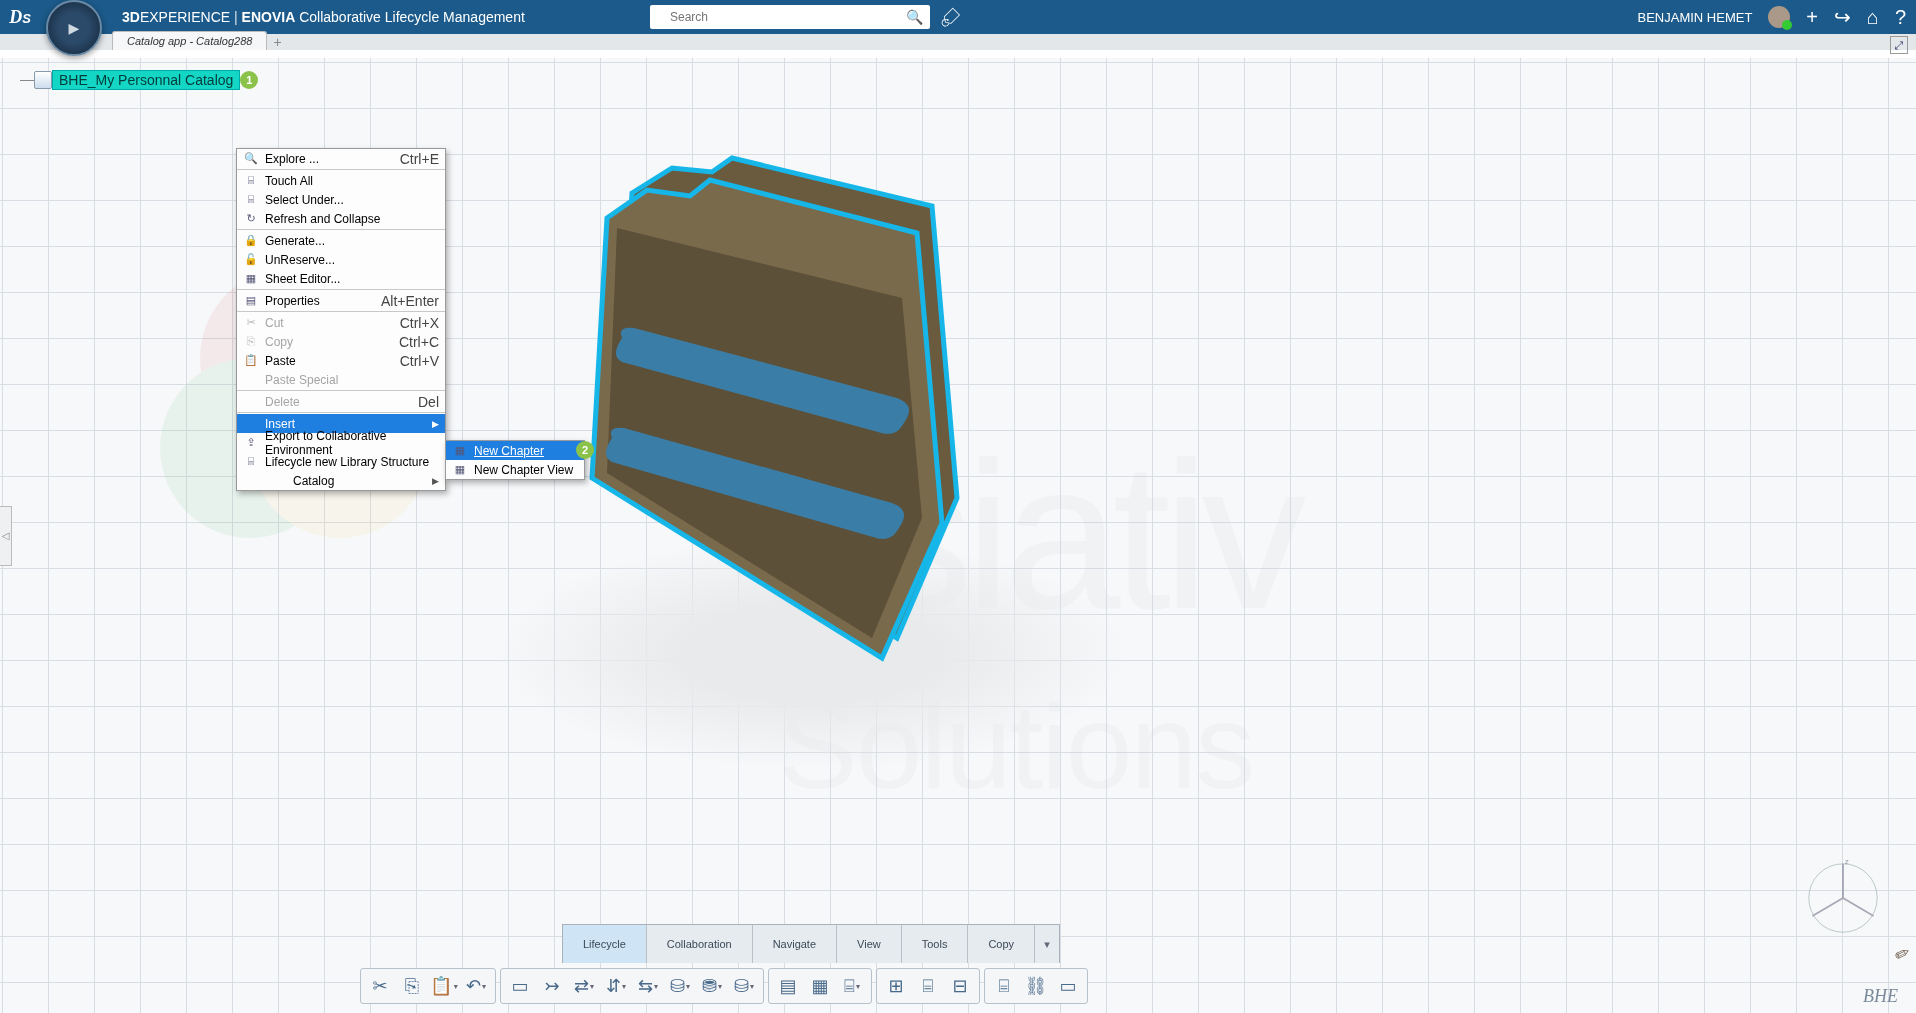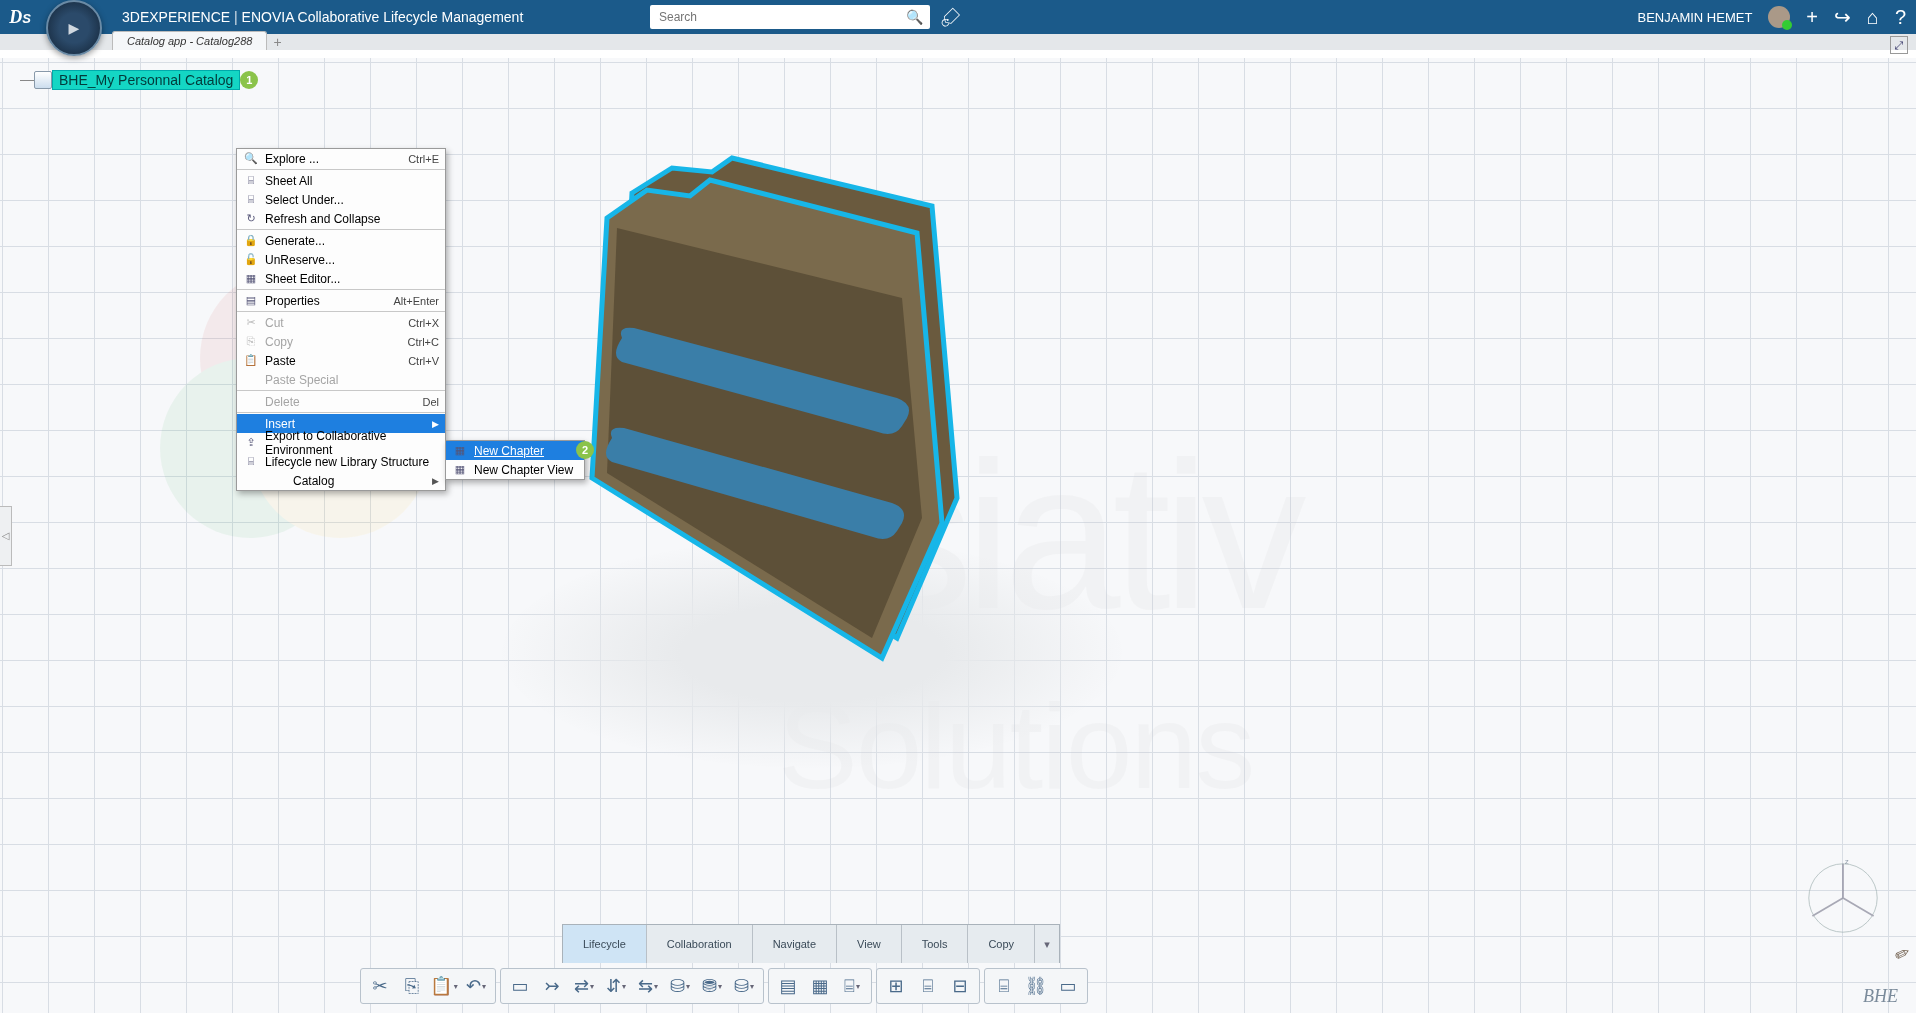--- a/index.html
+++ b/index.html
@@ -11,24 +11,24 @@
   background: #1b5a8a; display: flex; align-items: center; color: #fff;
 }
 .header .logo-ds { width: 40px; text-align: center; font-style: italic; font-weight: bold; font-size: 18px; font-family: 'Times New Roman', serif;}
 .header .compass {
   width: 56px; height: 56px; border-radius: 50%; background: radial-gradient(circle,#2b4a6a 40%,#1a2f45 80%);
   border: 2px solid #6a8aa5; position: relative; top: 11px; margin: 0 6px; z-index: 200;
   box-shadow: 0 2px 6px rgba(0,0,0,0.4);
 }
 .header .compass::after{content:"▶"; color:#d0d8e0; position:absolute; top:50%; left:50%; transform:translate(-50%,-50%); font-size:14px;}
 .header .app-title { margin-left: 14px; font-size: 14px; }
-.header .app-title b { font-weight: normal; }
+.header .app-title b { font-weight: bold; }
 .header .search-wrap { position: absolute; left: 650px; top: 5px; width: 280px; }
 .header .search-wrap input {
-  width: 100%; height: 24px; border: none; border-radius: 2px; padding: 0 26px 0 9px; font-size: 12px;
+  width: 100%; height: 24px; border: none; border-radius: 2px; padding: 0 26px 0 20px; font-size: 12px;
 }
 .header .search-wrap .sicon { position: absolute; right: 6px; top: 4px; font-size: 14px; color: #555; }
 .header .tag-icon { position: absolute; left: 940px; top: 6px; font-size: 18px; color: #fff; transform: rotate(-90deg);}
 .header .right { position: absolute; right: 10px; top: 0; height: 34px; display: flex; align-items: center; gap: 16px; font-size: 13px;}
 .header .right .user-name { font-weight: 500; }
 .header .right .avatar { width: 22px; height: 22px; border-radius: 50%; background: #a98; display:inline-block; position: relative;}
 .header .right .avatar::after{content:""; position:absolute; right:-2px; bottom:-2px; width:10px;height:10px;border-radius:50%;background:#3c3;}
 .header .right .ico { font-size: 20px; cursor: pointer; }
 
 
@@ -65,21 +65,21 @@
 .tree .tree-icon{width:18px;height:18px;background:linear-gradient(#fff,#cde);border:1px solid #89a;border-radius:2px;}
 .tree .node-label{ background:#14d6c4; color:#033a3a; padding:1px 6px; font-size:14px; border:1px solid #0aa; }
 .badge{width:18px;height:18px;border-radius:50%;display:inline-flex;align-items:center;justify-content:center;font-size:11px;color:#fff;font-weight:bold;}
 .badge.g{background:#8bc34a;}
 
 
 .ctx { position:absolute; left:236px; top:90px; width:210px; background:#fdfdfd; border:1px solid #9a9a9a; box-shadow:2px 3px 6px rgba(0,0,0,.3); font-size:12px;}
 .ctx .row{display:flex;align-items:center;height:19px;padding:0 6px;gap:6px;cursor:default;}
 .ctx .row .ic{width:16px;height:16px;display:inline-flex;align-items:center;justify-content:center;font-size:11px;color:#557;}
 .ctx .row .lbl{flex:1;}
-.ctx .row .sc{color:#444;font-size:11px;}
+.ctx .row .sc{color:#444;font-size:14px;}
 .ctx .row.disabled{color:#a5a5a5;}
 .ctx .row.disabled .ic{color:#bbb;}
 .ctx .sep{height:1px;background:#c8c8c8;margin:1px 0;}
 .ctx .row.hl{background:#1e7fe0;color:#fff;}
 .ctx .row .arrow{font-size:9px;color:#555;}
 .ctx .row.hl .arrow{color:#fff;}
 
 .submenu{ position:absolute; left:445px; top:382px; width:140px; background:#fdfdfd; border:1px solid #9a9a9a; box-shadow:2px 3px 6px rgba(0,0,0,.3); font-size:12px;}
 .submenu .row{display:flex;align-items:center;height:19px;padding:0 6px;gap:6px;}
 .submenu .row .ic{width:16px;height:16px;font-size:11px;color:#557;display:inline-flex;align-items:center;justify-content:center;}
@@ -181,21 +181,21 @@
 
   <div class="ctx" id="ctx">
       <div class="row">
         <span class="ic">🔍</span>
         <span class="lbl">Explore ...</span>
         <span class="sc">Ctrl+E</span>
       </div>
       <div class="sep"></div>
       <div class="row">
         <span class="ic">⌸</span>
-        <span class="lbl">Sheet All</span>
+        <span class="lbl">Touch All</span>
       </div>
       <div class="row">
         <span class="ic">⌸</span>
         <span class="lbl">Select Under...</span>
       </div>
       <div class="row">
         <span class="ic">↻</span>
         <span class="lbl">Refresh and Collapse</span>
       </div>
       <div class="sep"></div>

